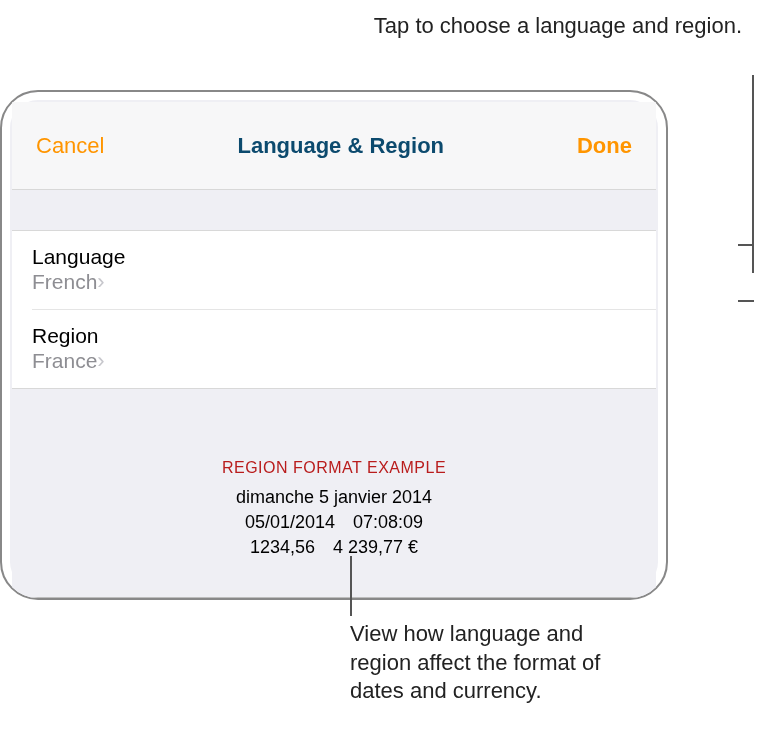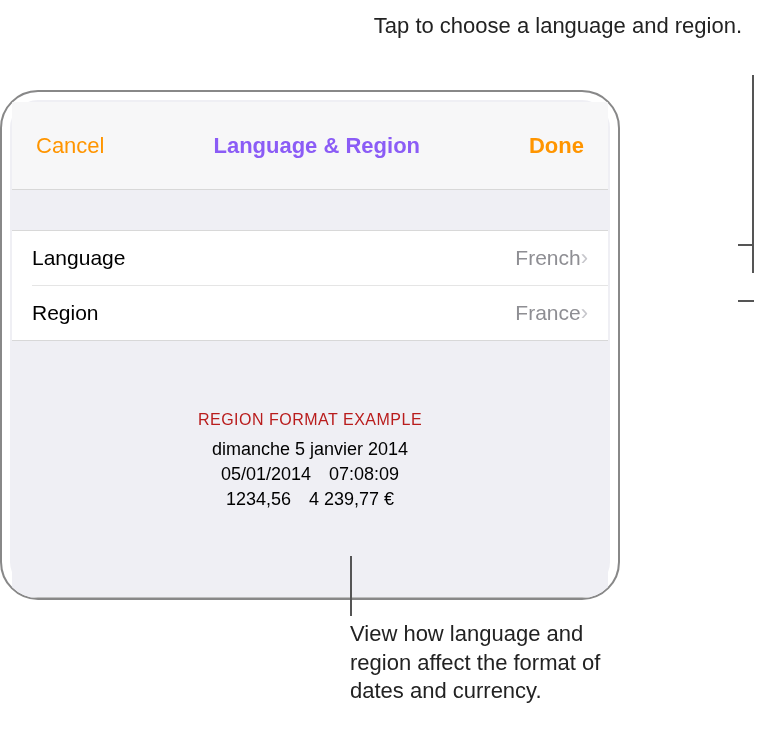--- a/index.html
+++ b/index.html
@@ -62,21 +62,21 @@
       left: 350px;
       font-size: 22px;
       color: #222;
       line-height: 1.3;
       width: 300px;
     }
     .device-frame {
       position: absolute;
       top: 90px;
       left: 0;
-      width: 620px;
+      width: 668px;
       height: 510px;
       border: 2px solid #888;
       border-radius: 38px;
       background: #efeff4;
       overflow: hidden;
       box-shadow: inset 0 0 0 8px #fff;
     }
     .screen {
       position: absolute;
       top: 10px;
@@ -98,35 +98,36 @@
       color: #ff9500;
       font-size: 22px;
       cursor: pointer;
     }
     .nav-btn.done {
       font-weight: 600;
     }
     .nav-title {
       font-size: 22px;
       font-weight: 600;
-      color: #8b5cf6;
+      color: #0c4a6e;
     }
     .list-group {
       margin-top: 40px;
       background: #fff;
       border-top: 1px solid #d8d8d8;
       border-bottom: 1px solid #d8d8d8;
     }
     .list-row {
       display: flex;
-      align-items: center;
+      align-items: flex-start;
       justify-content: space-between;
       padding: 14px 20px;
       font-size: 21px;
       cursor: pointer;
+      flex-direction: column;
     }
     .list-row + .list-row {
       border-top: 1px solid #e5e5e5;
       margin-left: 20px;
       padding-left: 0;
     }
     .row-label {
       color: #000;
     }
     .row-right {

